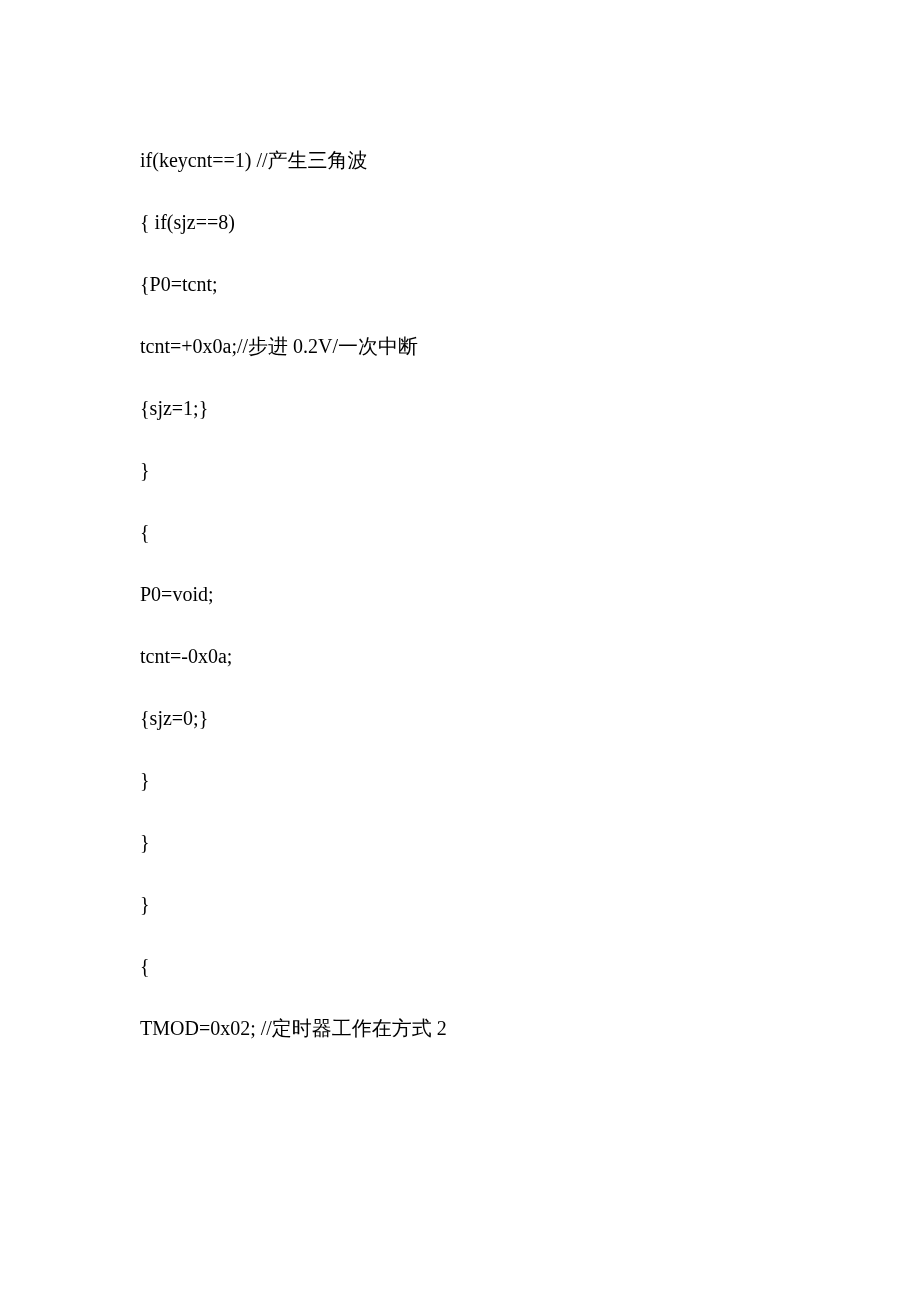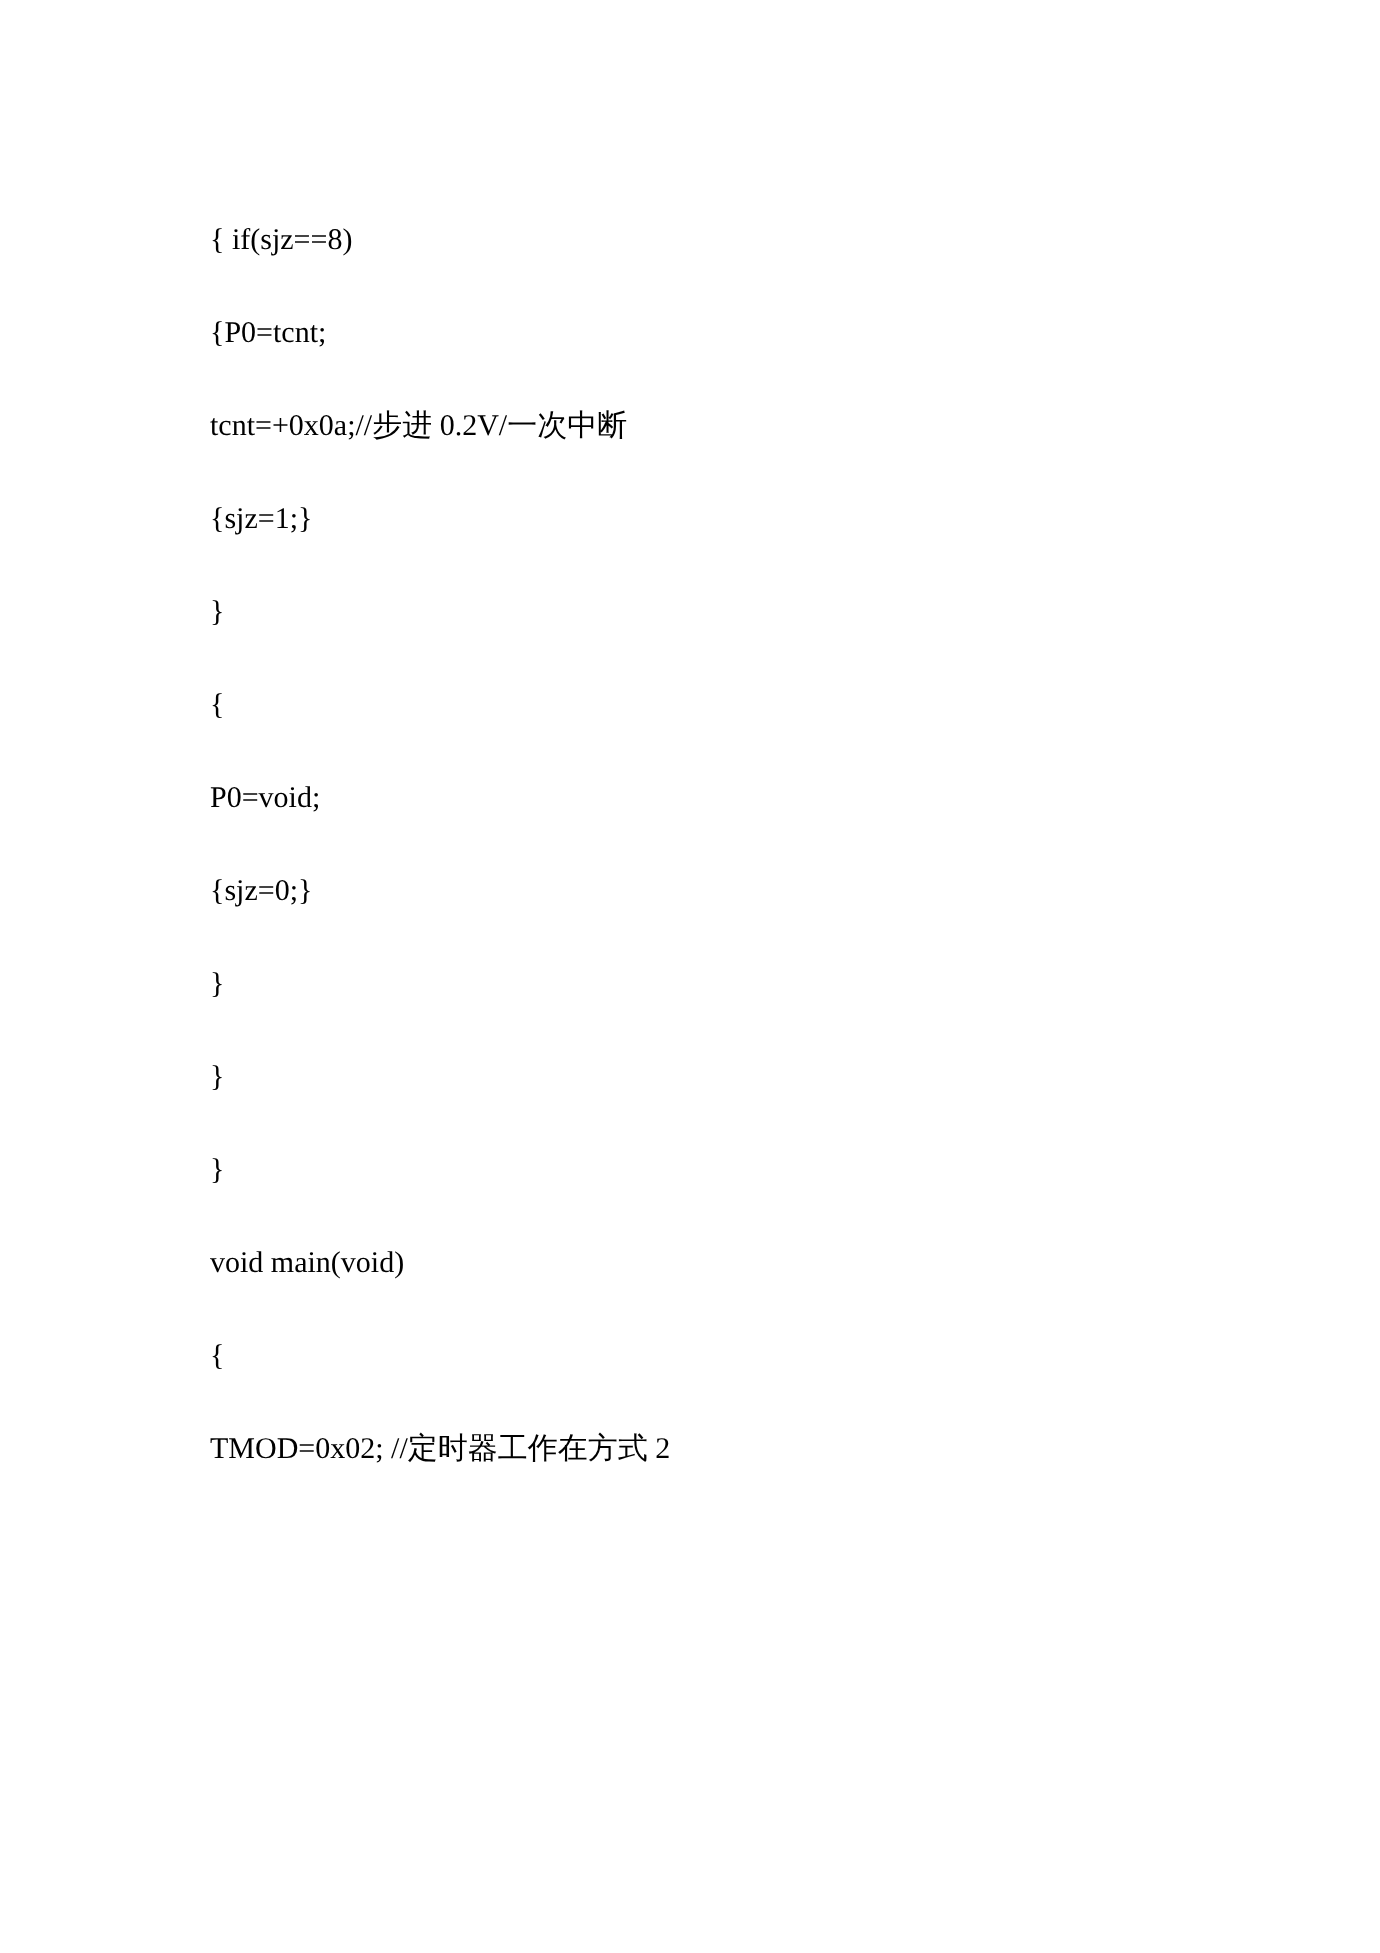--- a/index.html
+++ b/index.html
@@ -17,32 +17,33 @@
     font-size: 20px;
     line-height: 1.55;
     color: #000000;
     white-space: pre;
   }
 </style>
 </head>
 <body>
 
 <div class="page">
+<div>if(keycnt==1) //产生三角波</div>
 <div>{ if(sjz==8)</div>
 <div>{P0=tcnt;</div>
 <div>tcnt=+0x0a;//步进 0.2V/一次中断</div>
 <div>{sjz=1;}</div>
 <div>}</div>
 <div>{</div>
 <div>P0=void;</div>
+<div>tcnt=-0x0a;</div>
 <div>{sjz=0;}</div>
 <div>}</div>
 <div>}</div>
 <div>}</div>
-<div>void main(void)</div>
 <div>{</div>
 <div>TMOD=0x02; //定时器工作在方式 2</div>
 
 
 
 
 
 </div>
 
 </body></html>

